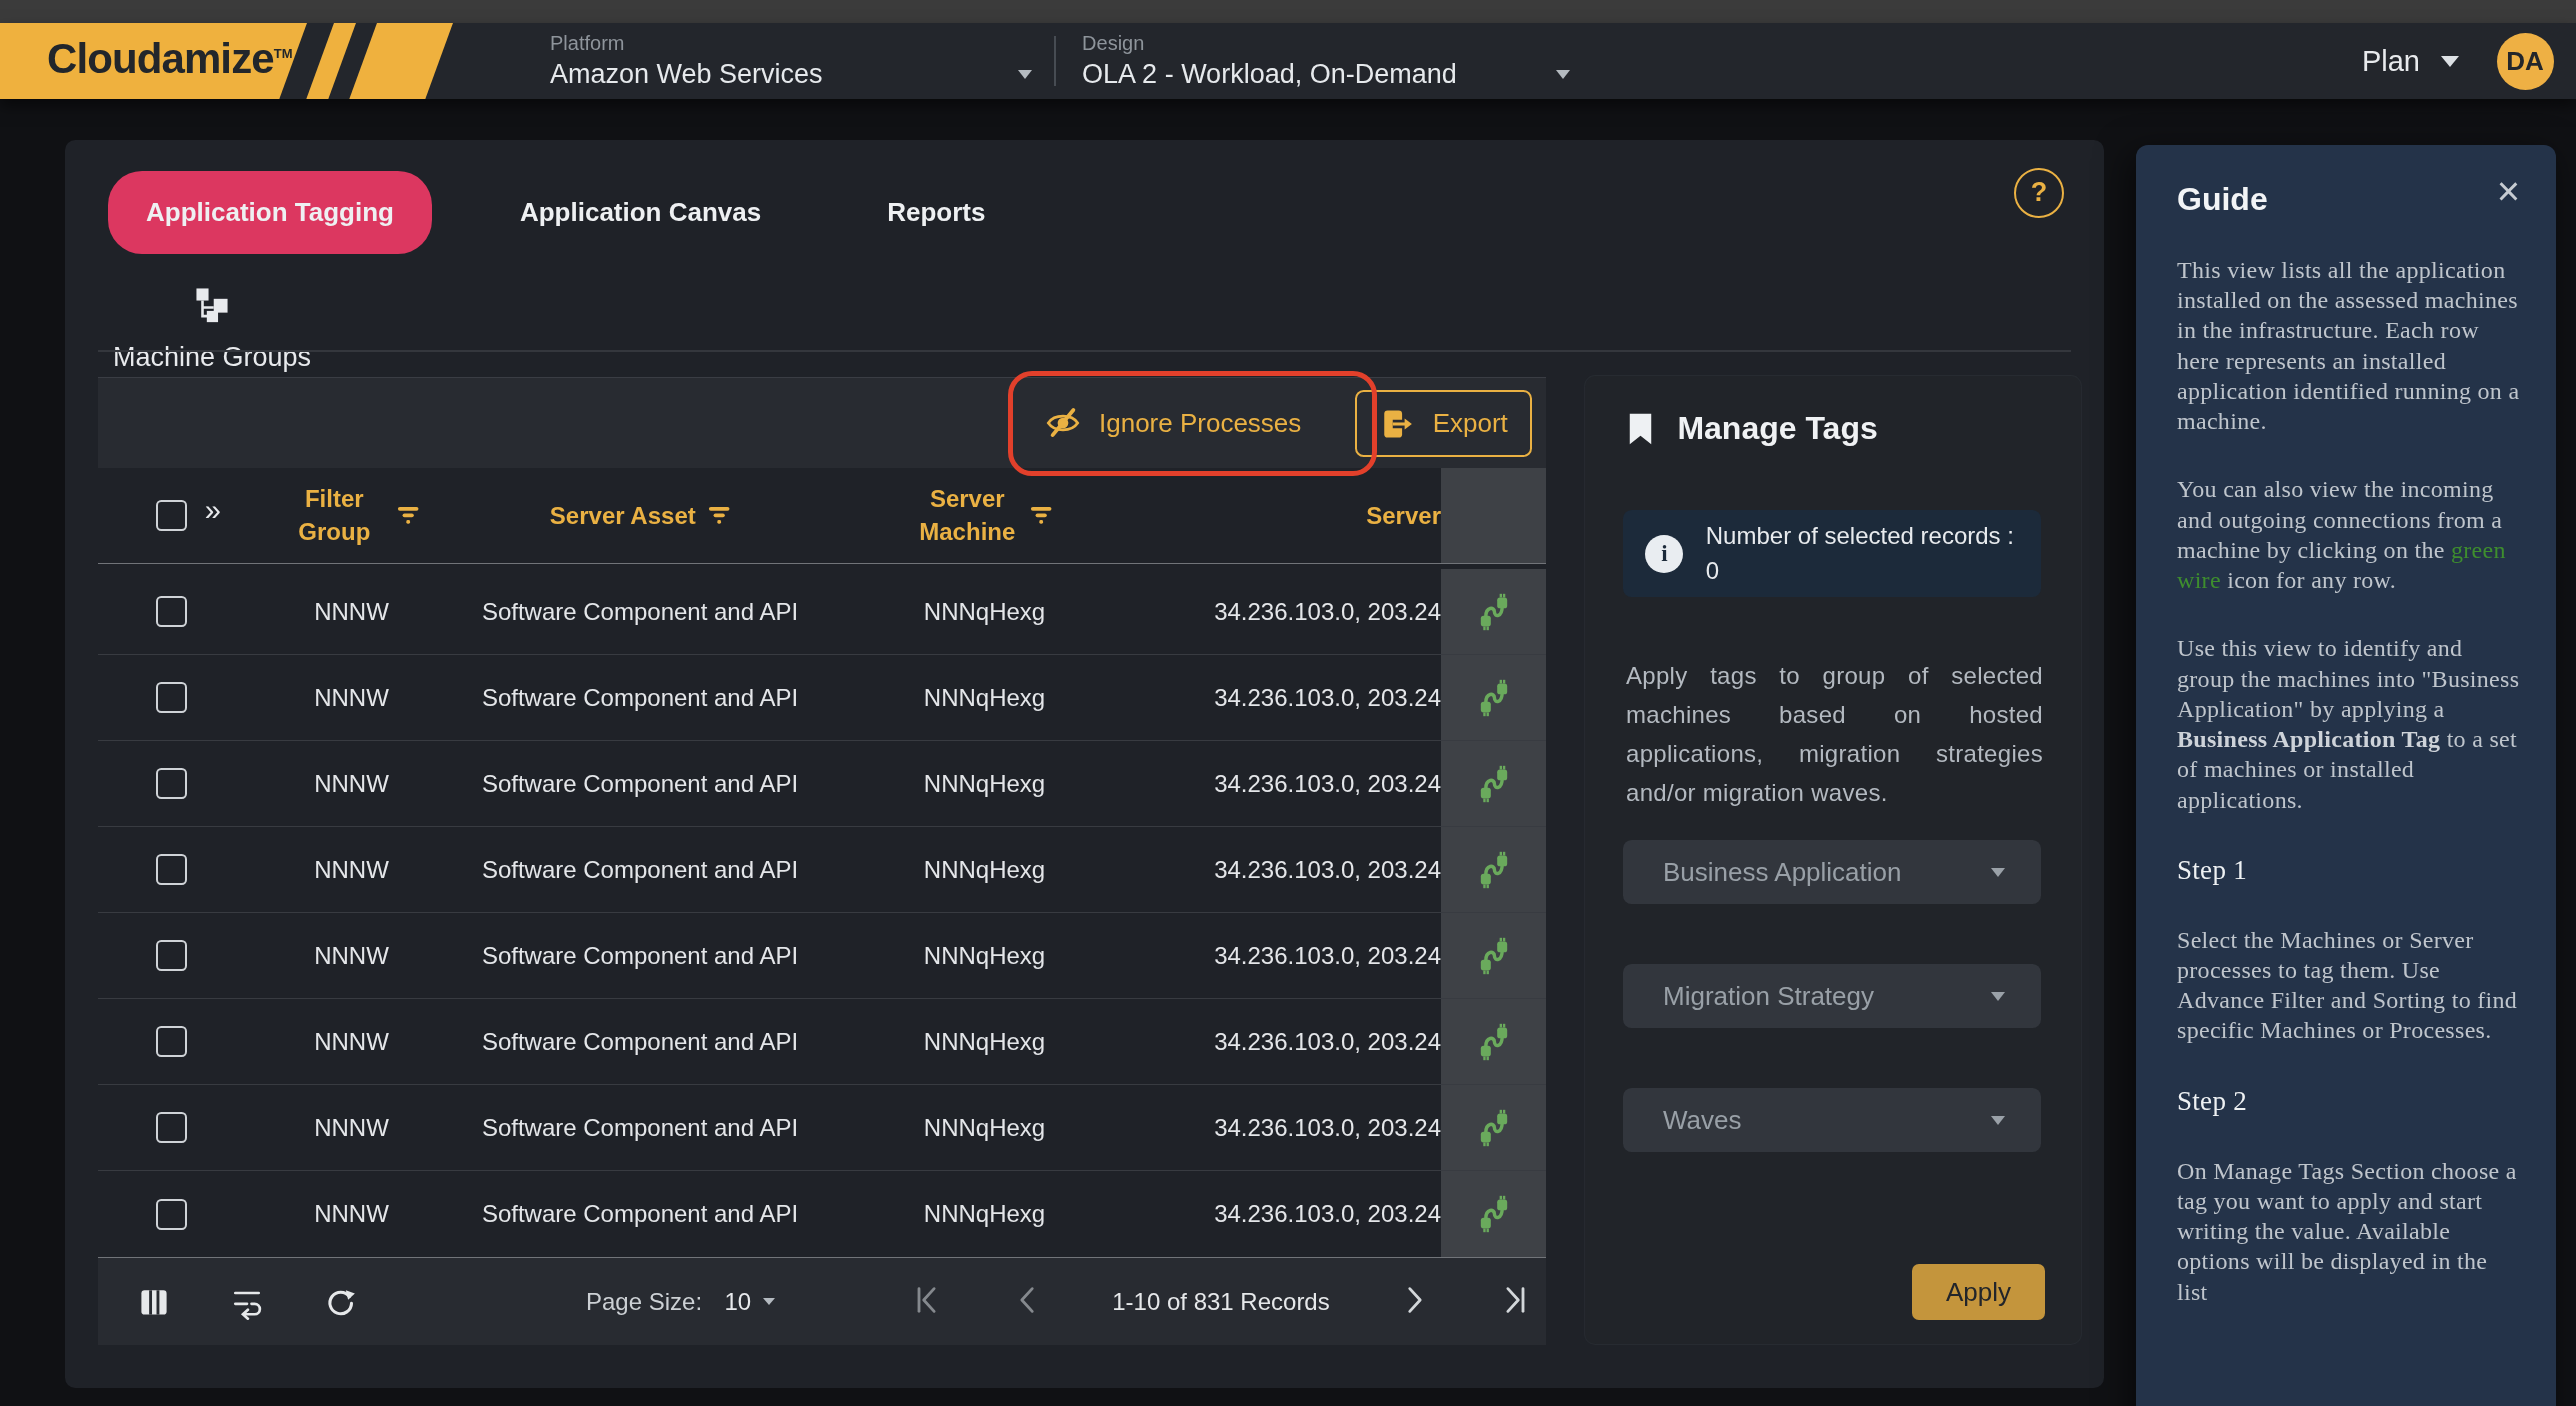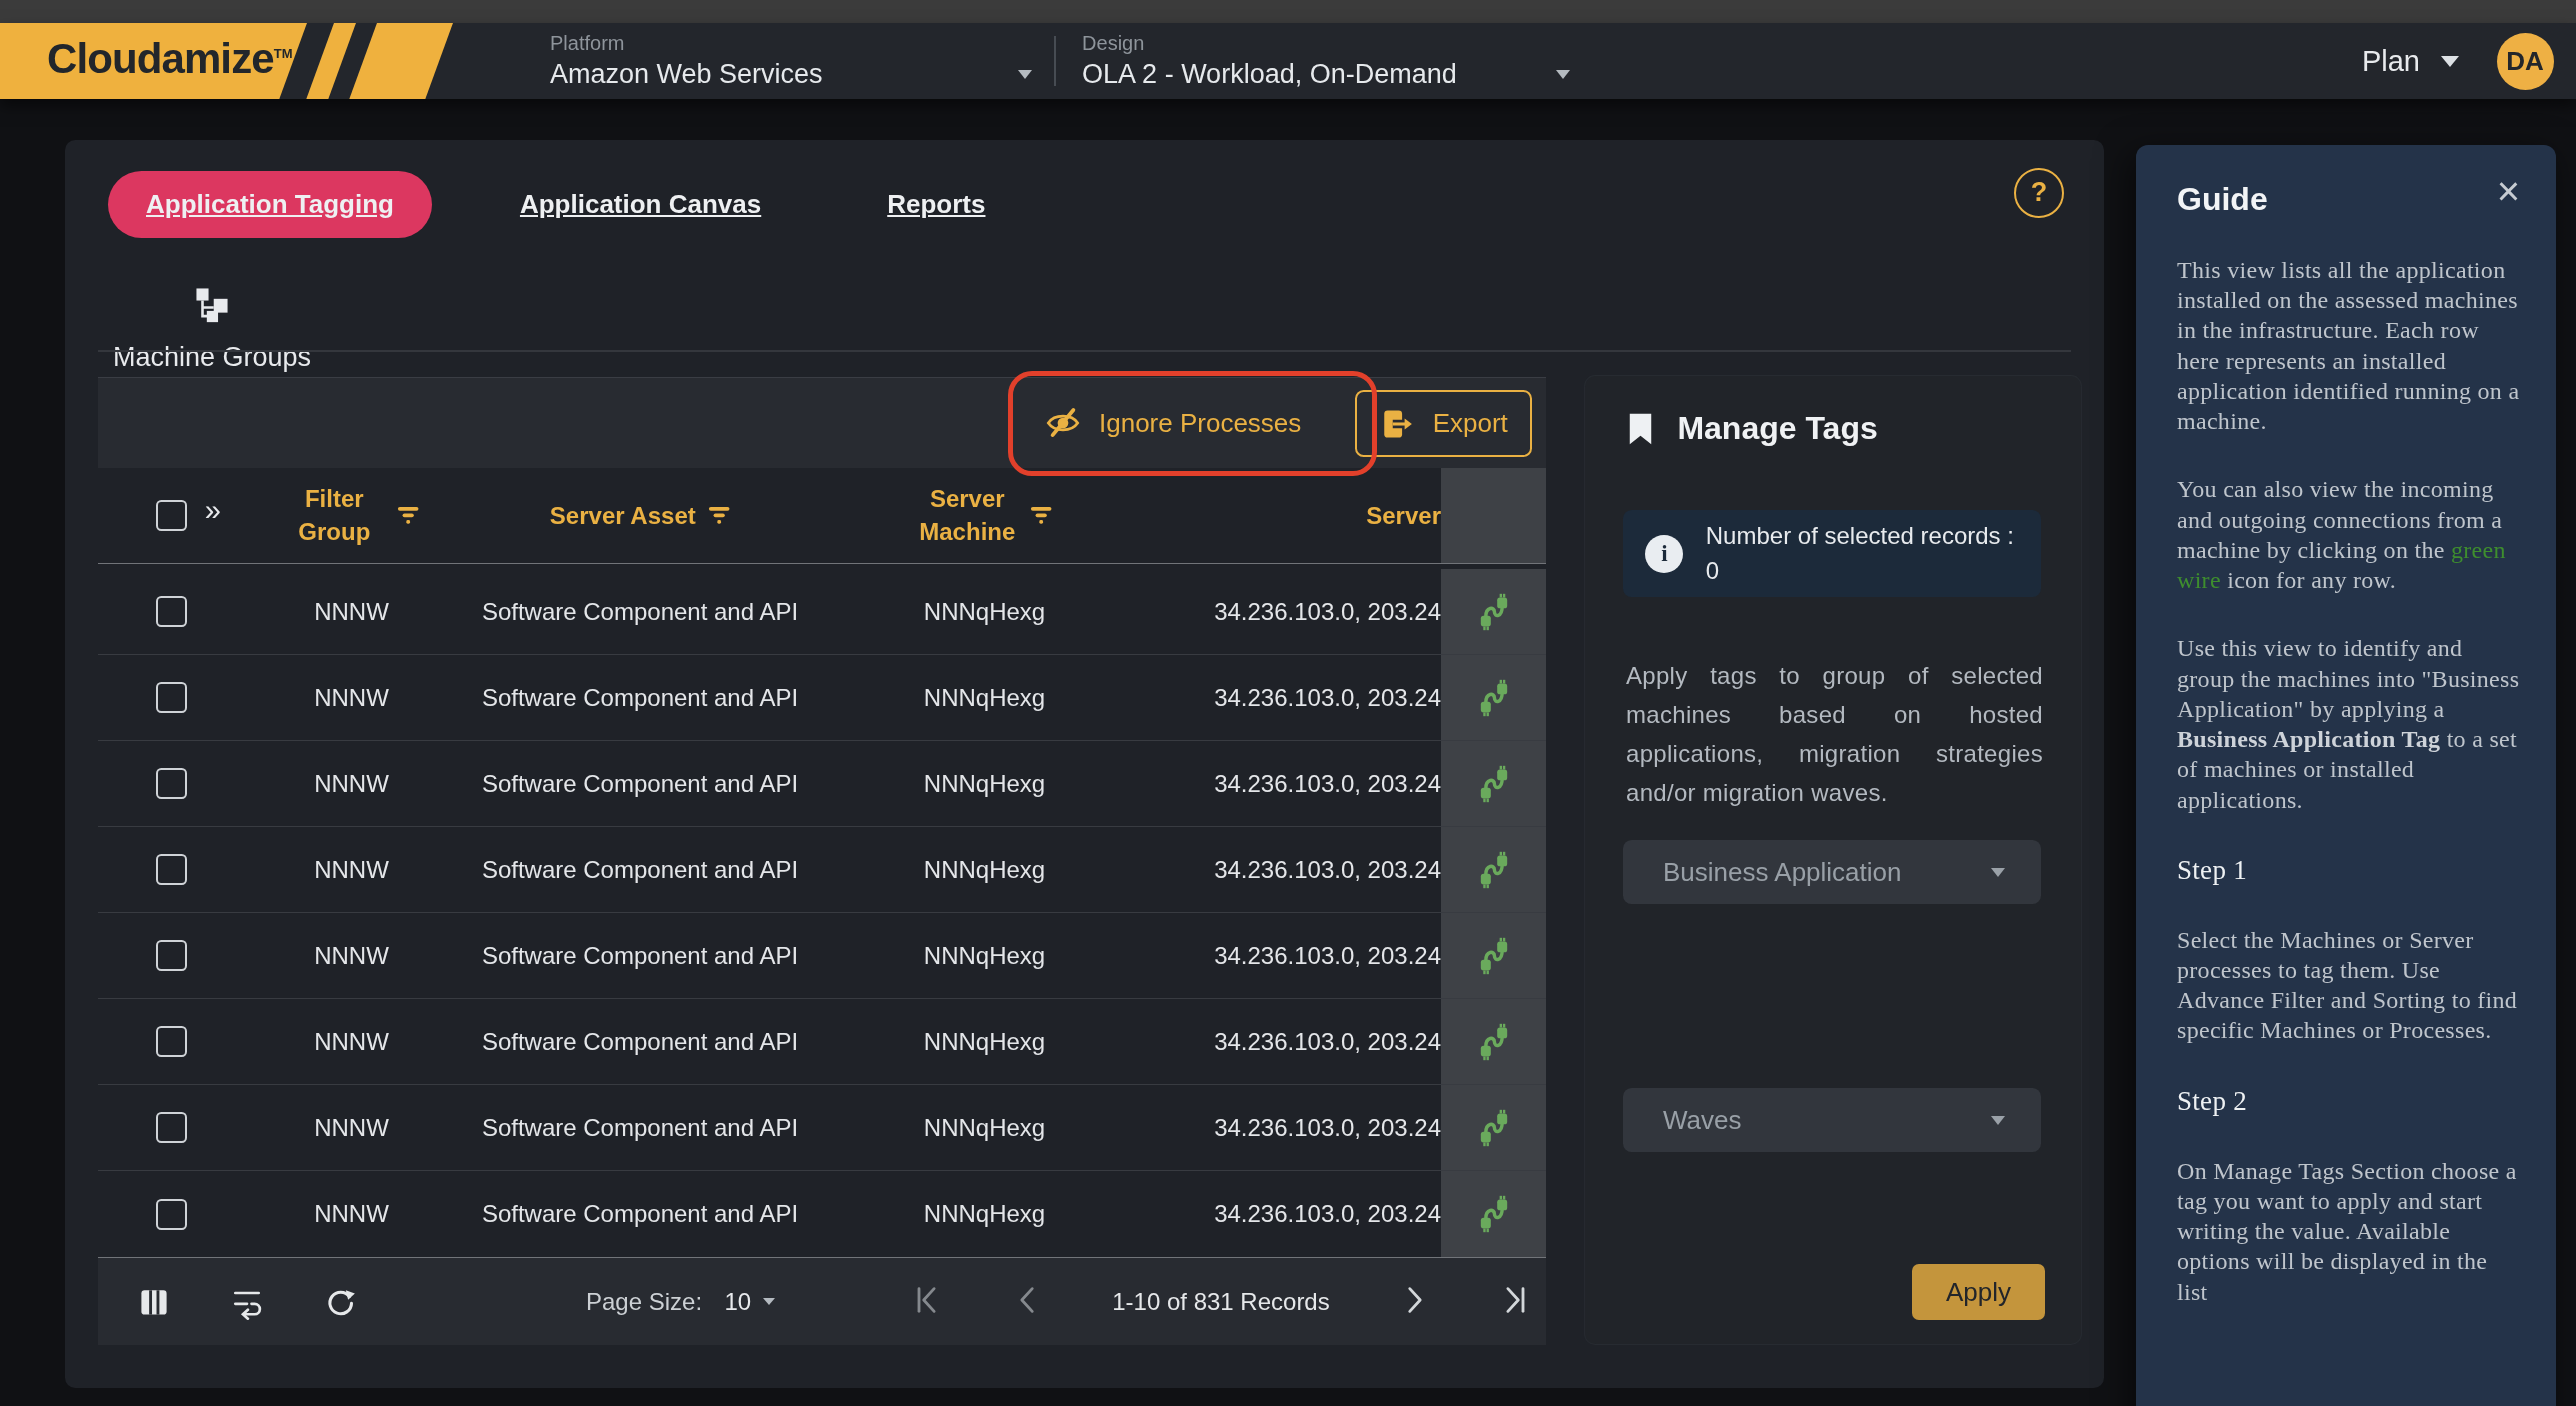--- a/index.html
+++ b/index.html
@@ -29,21 +29,21 @@
 
   .plan-wrap { margin-left:auto; display:flex; align-items:center; gap:20.7px; margin-right:38px; cursor:default; }
   .plan-label { font-size:29px; color:#e8eaed; }
   .tri.plan-tri { border-left-width:9.5px; border-right-width:9.5px; border-top:11.2px solid #dde1e5; }
   .avatar { width:57px; height:57px; border-radius:50%; background:#eeb044; color:#23262b; font-weight:700; font-size:26px; display:flex; align-items:center; justify-content:center; margin-right:22.4px; flex:none; }
 
   
   .main-card { position:absolute; left:65px; top:140px; width:2039px; height:1248px; background:#1f2228; border-radius:10.3px; }
 
   .tabs { position:absolute; left:43px; top:31px; display:flex; align-items:center; }
-  .tab { font-size:26px; font-weight:700; color:#eef0f2; padding:18px 38px; border-radius:34px; margin-right:50px; cursor:pointer; white-space:nowrap;text-decoration:underline; }
+  .tab { font-size:26px; font-weight:700; color:#eef0f2; padding:26px 38px; border-radius:34px; margin-right:50px; cursor:pointer; white-space:nowrap; }
   .tab.active { background:#dc3760; }
   .help-btn { position:absolute; right:40px; top:27.6px; width:50px; height:50px; border:2.6px solid #eab143; border-radius:50%; color:#eab143; font-size:27px; font-weight:700; display:flex; align-items:center; justify-content:center; cursor:pointer; }
 
   .breadcrumb { position:absolute; left:48px; top:145px; display:flex; align-items:center; gap:19px;flex-direction:column; }
   .bc-text { font-size:27px; color:#e8eaed; }
   .bc-sep { font-size:29px; color:#e8eaed; letter-spacing:-1.7px; }
   .bc-current { font-size:27px; color:#eab143; letter-spacing:0.9px; }
   .bc-divider { position:absolute; left:33px; right:33px; top:210px; height:1.7px; background:#34373d; }
 
   
@@ -489,20 +489,24 @@
     <div class="info-circle">i</div>
     <div class="mt-info-text">Number of selected records : 0</div>
   </div>
 
   <div class="mt-desc" lang="en">Apply tags to group of selected machines based on hosted applications, migration strategies and/or migration waves.</div>
 
   <div class="dd dd1">
     <span class="dd-label">Business Application</span>
     <span class="tri dd-tri"></span>
   </div>
+  <div class="dd dd2">
+    <span class="dd-label">Migration Strategy</span>
+    <span class="tri dd-tri"></span>
+  </div>
   <div class="dd dd3">
     <span class="dd-label">Waves</span>
     <span class="tri dd-tri"></span>
   </div>
 
   <button class="apply-btn">Apply</button>
 </div>
 
 <div class="guide-card">
   <div class="guide-title">Guide</div>

